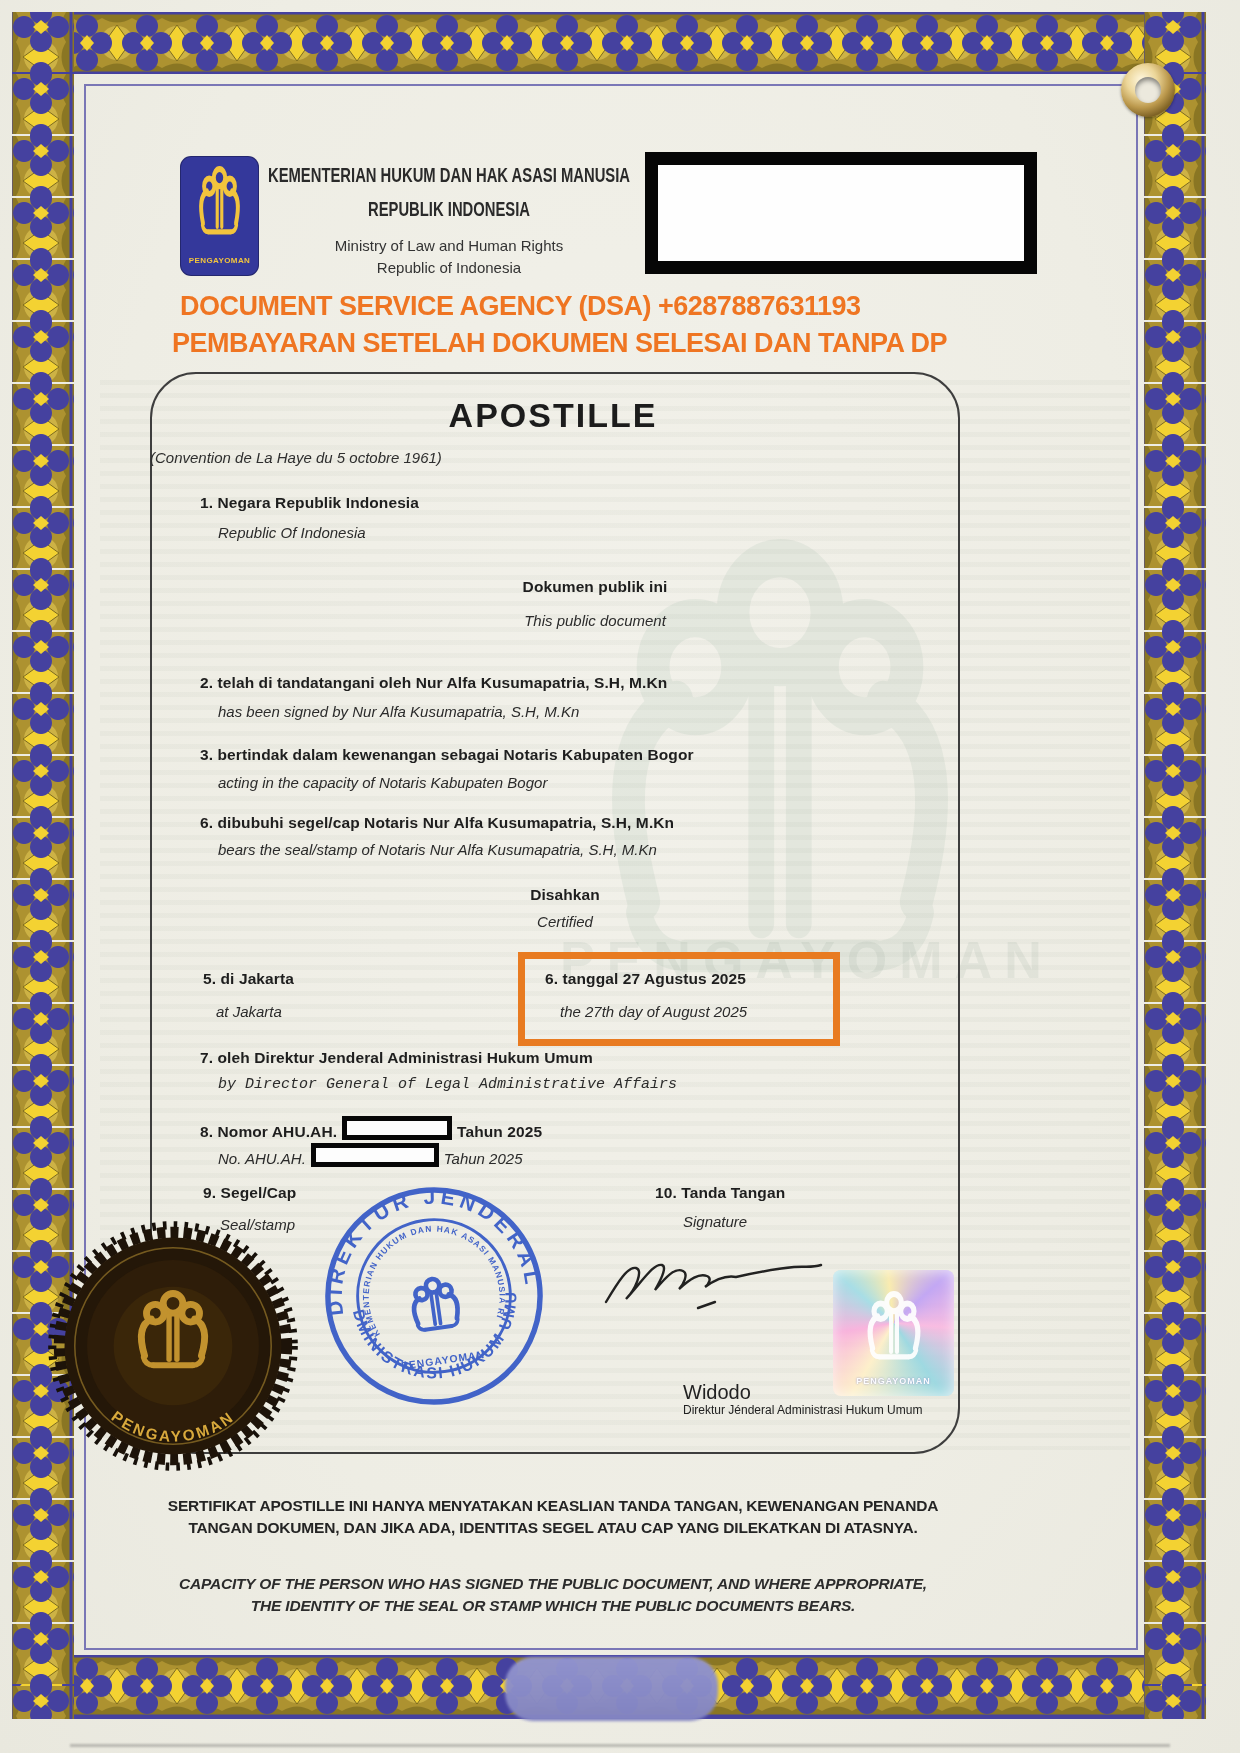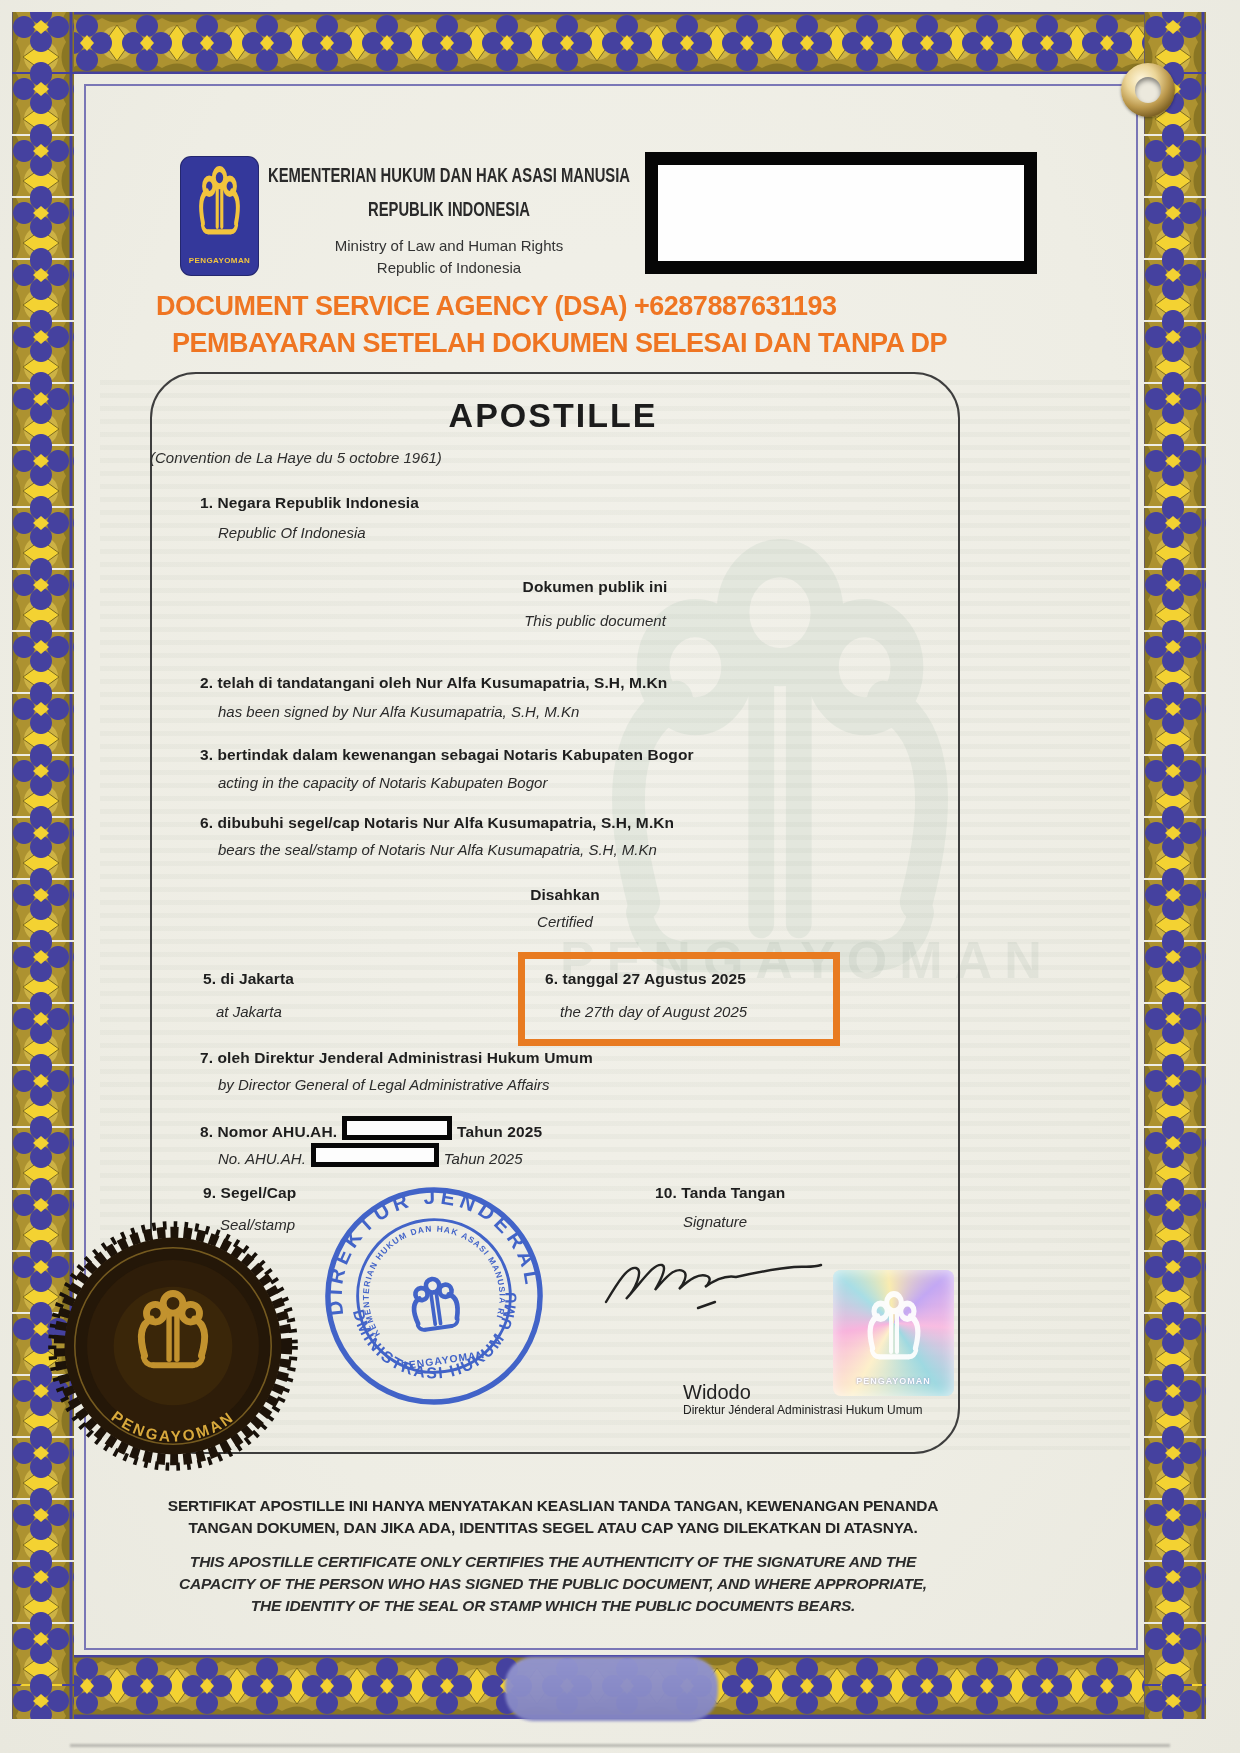--- a/index.html
+++ b/index.html
@@ -120,21 +120,21 @@
         <use href="#tree" width="100" height="100"></use>
       </svg>
     <div class="abs" style="left:0;top:99px;width:77px;text-align:center;font-size:8px;font-weight:700;color:#f2c43d;letter-spacing:.4px;">PENGAYOMAN</div>
   </div>
 
   <div class="abs hdr1" style="left:179px;top:164px;width:540px;">KEMENTERIAN HUKUM DAN HAK ASASI MANUSIA</div>
   <div class="abs hdr1" style="left:179px;top:198px;width:540px;">REPUBLIK INDONESIA</div>
   <div class="abs hdr2" style="left:179px;top:237px;width:540px;">Ministry of Law and Human Rights</div>
   <div class="abs hdr2" style="left:179px;top:259px;width:540px;">Republic of Indonesia</div>
 
-  <div class="abs promo" style="left:156px;top:291px;color:#ef7522;">DOCUMENT SERVICE AGENCY (DSA) +6287887631193</div>
+  <div class="abs promo" style="left:180px;top:291px;color:#ef7522;">DOCUMENT SERVICE AGENCY (DSA) +6287887631193</div>
   <div class="abs promo" style="left:172px;top:328px;color:#ef7522;">PEMBAYARAN SETELAH DOKUMEN SELESAI DAN TANPA DP</div>
 
   <div class="abs panel" style="left:150px;top:372px;width:806px;height:1078px;"></div>
 
   <div class="abs title" style="left:150px;top:396px;width:806px;">APOSTILLE</div>
   <div class="abs subtitle" style="left:150px;top:449px;width:806px;">(Convention de La Haye du 5 octobre 1961)</div>
 
   <div class="abs b" style="left:200px;top:494px;">1. Negara Republik Indonesia</div>
   <div class="abs i" style="left:218px;top:524px;">Republic Of Indonesia</div>
 
@@ -154,21 +154,21 @@
   <div class="abs i" style="left:480px;top:913px;width:170px;text-align:center;">Certified</div>
 
   <div class="abs b" style="left:203px;top:970px;">5. di Jakarta</div>
   <div class="abs i" style="left:216px;top:1003px;">at Jakarta</div>
 
   <div class="abs" style="left:518px;top:952px;width:322px;height:94px;border:7px solid #e87b21;box-sizing:border-box;"></div>
   <div class="abs b" style="left:545px;top:970px;">6. tanggal 27 Agustus 2025</div>
   <div class="abs i" style="left:560px;top:1003px;">the 27th day of August 2025</div>
 
   <div class="abs b" style="left:200px;top:1049px;">7. oleh Direktur Jenderal Administrasi Hukum Umum</div>
-  <div class="abs i" style="left:218px;top:1076px;">by Director General of Legal Administrative Affairs</div>
+  <div class="abs i" style="left:218px;top:1076px;font-family:Liberation Mono, monospace;">by Director General of Legal Administrative Affairs</div>
 
   <div class="abs b" style="left:200px;top:1116px;"><span>8. Nomor AHU.AH.</span><span class="redact-bar" style="width:100px;"></span><span>Tahun 2025</span></div>
   <div class="abs i" style="left:218px;top:1143px;"><span>No. AHU.AH.</span><span class="redact-bar" style="width:118px;"></span><span>Tahun 2025</span></div>
 
   <div class="abs b" style="left:203px;top:1184px;">9. Segel/Cap</div>
   <div class="abs i" style="left:220px;top:1216px;">Seal/stamp</div>
   <div class="abs b" style="left:655px;top:1184px;">10. Tanda Tangan</div>
   <div class="abs i" style="left:683px;top:1213px;">Signature</div>
 
   <svg class="abs" style="left:320px;top:1182px;opacity:.88;transform:rotate(-8deg);" width="228" height="228" viewBox="0 0 230 230">
@@ -219,21 +219,20 @@
         <use href="#tree" x="82" y="62" width="96" height="116"></use>
       </g>
     <defs>
         <path id="sealArc" d="M56 188 A95 95 0 0 0 204 188"></path>
       </defs>
     <text font-size="15" font-weight="bold" fill="#d8a93c" letter-spacing="2.5" font-family="Liberation Sans, sans-serif"><textPath href="#sealArc" startOffset="50%" text-anchor="middle">PENGAYOMAN</textPath></text>
   </svg>
 
   <div class="abs footid" style="left:150px;top:1497px;width:806px;">SERTIFIKAT APOSTILLE INI HANYA MENYATAKAN KEASLIAN TANDA TANGAN, KEWENANGAN PENANDA</div>
   <div class="abs footid" style="left:150px;top:1519px;width:806px;">TANGAN DOKUMEN, DAN JIKA ADA, IDENTITAS SEGEL ATAU CAP YANG DILEKATKAN DI ATASNYA.</div>
-  <div class="abs footen" style="left:150px;top:1553px;width:806px;">THIS APOSTILLE CERTIFICATE ONLY CERTIFIES THE AUTHENTICITY OF THE SIGNATURE AND THE</div>
   <div class="abs footen" style="left:150px;top:1575px;width:806px;">CAPACITY OF THE PERSON WHO HAS SIGNED THE PUBLIC DOCUMENT, AND WHERE APPROPRIATE,</div>
   <div class="abs footen" style="left:150px;top:1597px;width:806px;">THE IDENTITY OF THE SEAL OR STAMP WHICH THE PUBLIC DOCUMENTS BEARS.</div>
 
   <div class="abs" style="left:505px;top:1657px;width:213px;height:64px;border-radius:28px;
        background:linear-gradient(180deg,#9395cf,#8385c2);filter:blur(1.6px);opacity:.97;"></div>
 
   <div class="abs" style="left:70px;top:1744px;width:1100px;height:3px;background:rgba(70,70,70,.3);filter:blur(1px);"></div>
 
 </div>
 

